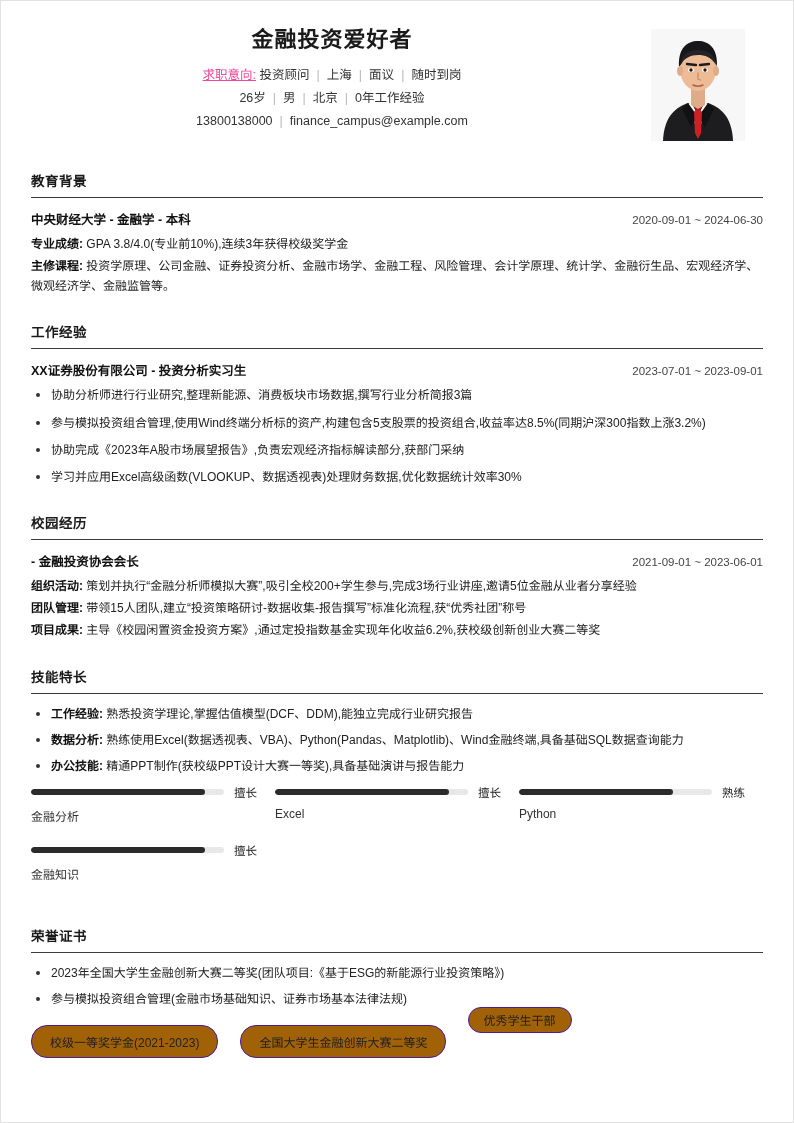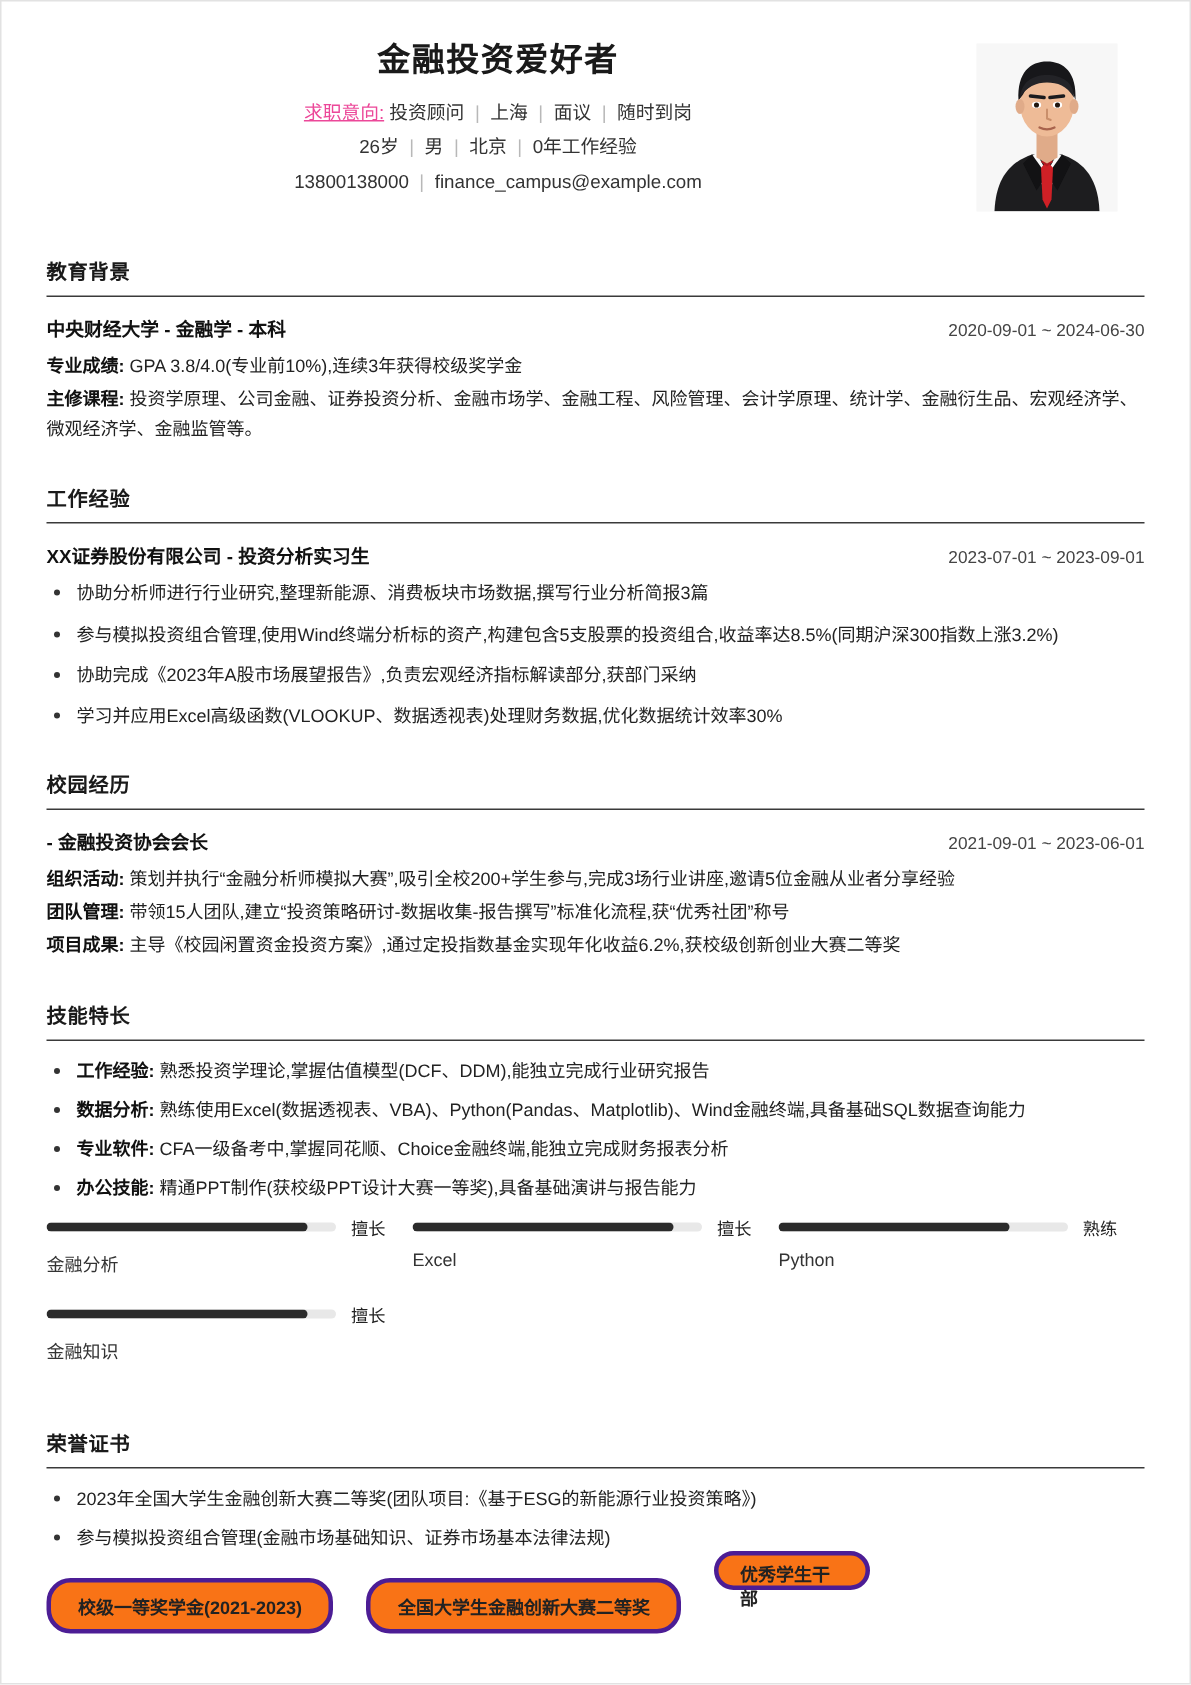--- a/index.html
+++ b/index.html
@@ -184,29 +184,28 @@
   }
 
   
   .tags {
     display: flex;
     align-items: flex-end;
     margin-top: 16px;
     gap: 22px;
   }
   .tag {
-    border: 3px solid #4c1d95;
+    border: 1px solid #4c1d95;
     border-radius: 16px;
     font-size: 12px;
     color: #222;
     padding: 7px 18px;
-    background: #f97316;
+    background: #a16207;
     white-space: nowrap;
     box-sizing: border-box;
-    font-weight: bold;
   }
   .tag.narrow {
     width: 104px;
     white-space: normal;
     line-height: 1.35;
     padding: 5px 14px;
     align-self: flex-start;
     position: relative;
     top: -18px;
     overflow: visible;
@@ -337,23 +336,20 @@
       <div class="section-rule"></div>
 
       <ul class="bullets tight">
         <li>
           <span class="k">工作经验:</span><span> 熟悉投资学理论,掌握估值模型(DCF、DDM),能独立完成行业研究报告</span>
         </li>
         <li>
           <span class="k">数据分析:</span><span> 熟练使用Excel(数据透视表、VBA)、Python(Pandas、Matplotlib)、Wind金融终端,具备基础SQL数据查询能力</span>
         </li>
         <li>
-          <span class="k">专业软件:</span><span> CFA一级备考中,掌握同花顺、Choice金融终端,能独立完成财务报表分析</span>
-        </li>
-        <li>
           <span class="k">办公技能:</span><span> 精通PPT制作(获校级PPT设计大赛一等奖),具备基础演讲与报告能力</span>
         </li>
       </ul>
 
       <div class="skillbars">
         <div class="skillbar">
           <div class="skillbar-top">
             <div class="track">
               <div class="fill" style="width: 90%;"></div>
             </div>

